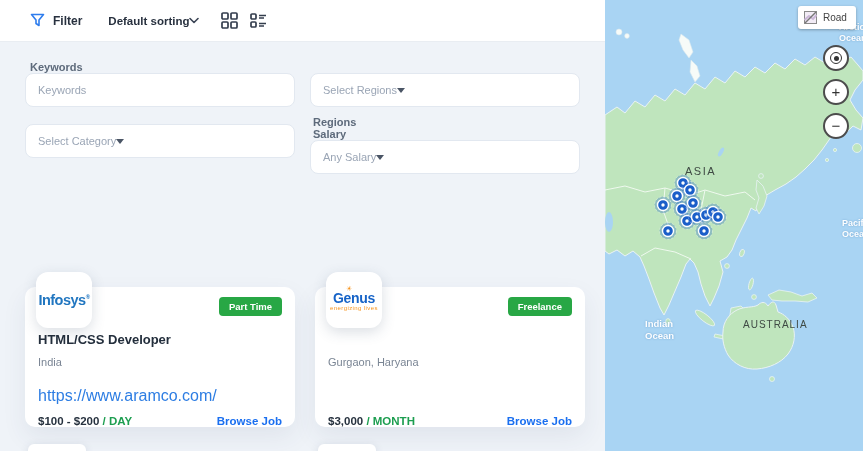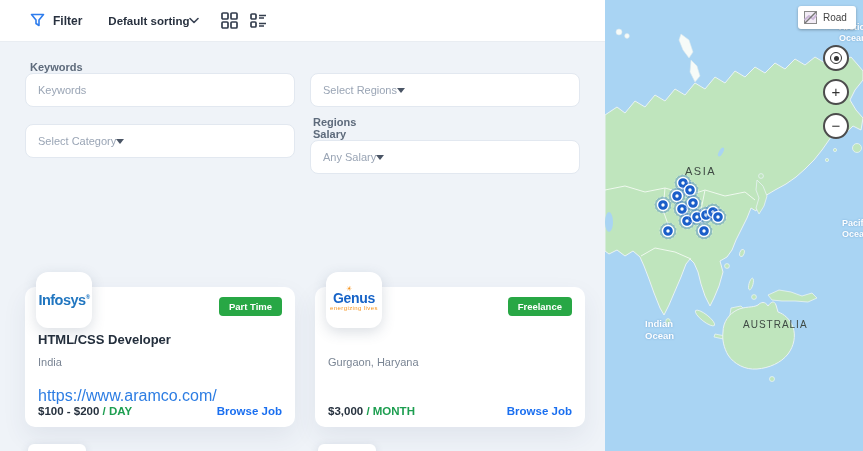--- a/index.html
+++ b/index.html
@@ -42,21 +42,21 @@
   .logo-infosys { font-size:14.5px; font-weight:700; letter-spacing:-.5px; color:#2176c0; }
   .logo-infosys sup { font-size:6px; }
   .logo-genus { position:relative; font-size:14px; font-weight:800; color:#1663c7; letter-spacing:-.3px;text-align:center; }
   .genus-sun { position:absolute; left:13px; top:-5px; font-size:7px; color:#f7941d; font-weight:400; }
   .genus-tag { font-size:6px; color:#f7941d; letter-spacing:.4px; margin-top:-1px; }
   .badge { position:absolute; top:10px; right:13px; background:var(--badge-green); color:#fff;
            font-size:9.5px; font-weight:700; padding:4px 10px; border-radius:4px; }
   .job-title { position:absolute; left:13px; top:45px; font-size:13px; font-weight:700; color:#232e3c; }
   .job-loc { position:absolute; left:13px; top:69px; font-size:11px; color:#7a8594; }
   .job-url { position:absolute; left:13px; top:100px; font-size:16px; color:var(--link-blue); text-decoration:none; }
-  .job-foot { position:absolute; left:13px; right:13px; bottom:10px; display:flex;
+  .job-foot { position:absolute; left:13px; right:13px; bottom:0; display:flex;
               justify-content:space-between; align-items:flex-end; }
   .price { font-size:11.5px; font-weight:700; color:#27323f; }
   .price .period { color:var(--price-green); }
   .browse { font-size:11.5px; font-weight:700; color:#1a6ff0; text-decoration:none; }
   .peek { position:absolute; top:444px; width:58px; height:12px; background:#fff; border-radius:10px;
           box-shadow:0 2px 8px rgba(50,70,100,.15); }
 
   
   .map { position:absolute; left:605px; top:0; width:258px; height:451px; background:var(--map-ocean); overflow:hidden; }
   .map svg.geo { position:absolute; left:0; top:0; }

